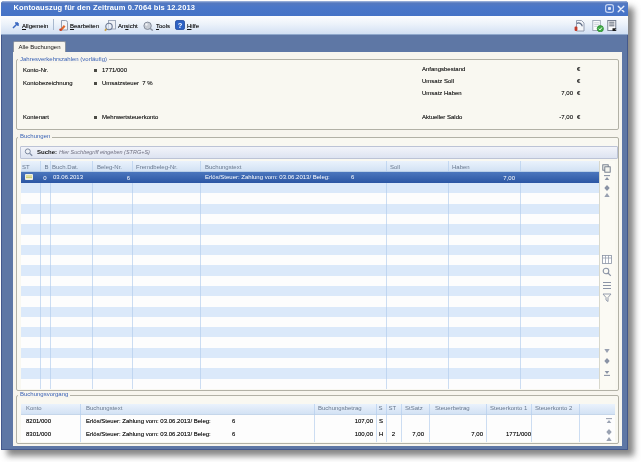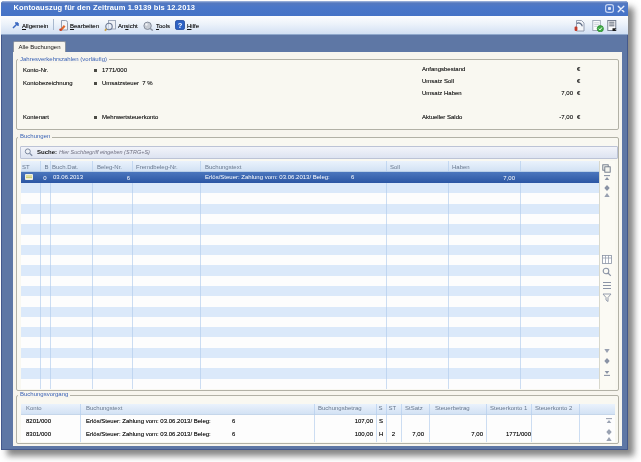--- a/index.html
+++ b/index.html
@@ -21,21 +21,21 @@
 .hdrtx{position:absolute;font-size:6px;color:#68788e;line-height:7px;white-space:pre;}
 .cell{position:absolute;font-size:6px;color:#101010;line-height:7px;white-space:pre;text-shadow:0 0 0.4px rgba(20,20,20,0.6);}
 .wcell{position:absolute;font-size:6px;color:#ffffff;line-height:7px;white-space:pre;}
 .vline{position:absolute;width:1px;background:rgba(178,205,236,0.65);}
 svg{position:absolute;display:block;}
 </style></head>
 <body>
 <div class="win">
 
   <div class="titlebar"></div>
-  <div class="titletext">Kontoauszug für den Zeitraum 1.9139 bis 12.2013</div>
+  <div class="titletext">Kontoauszug für den Zeitraum 0.7064 bis 12.2013</div>
   <svg style="left:604px;top:3px;" width="9" height="9" viewBox="0 0 9 9">
       <rect x="0.6" y="0.6" width="7.8" height="7.8" rx="2.2" fill="none" stroke="#c3d2f2" stroke-width="1.2"></rect>
       <rect x="3" y="3" width="3" height="3" rx="0.8" fill="#d7e1f6"></rect>
     </svg>
   <svg style="left:616px;top:4px;" width="8" height="8" viewBox="0 0 8 8">
       <path d="M1.2 1.2 L6.8 6.8 M6.8 1.2 L1.2 6.8" stroke="#e8eefb" stroke-width="1.4" stroke-linecap="round"></path>
     </svg>
 
   <div class="toolbar"></div>
   <svg style="left:11px;top:20px;" width="8" height="8" viewBox="0 0 8 8">

